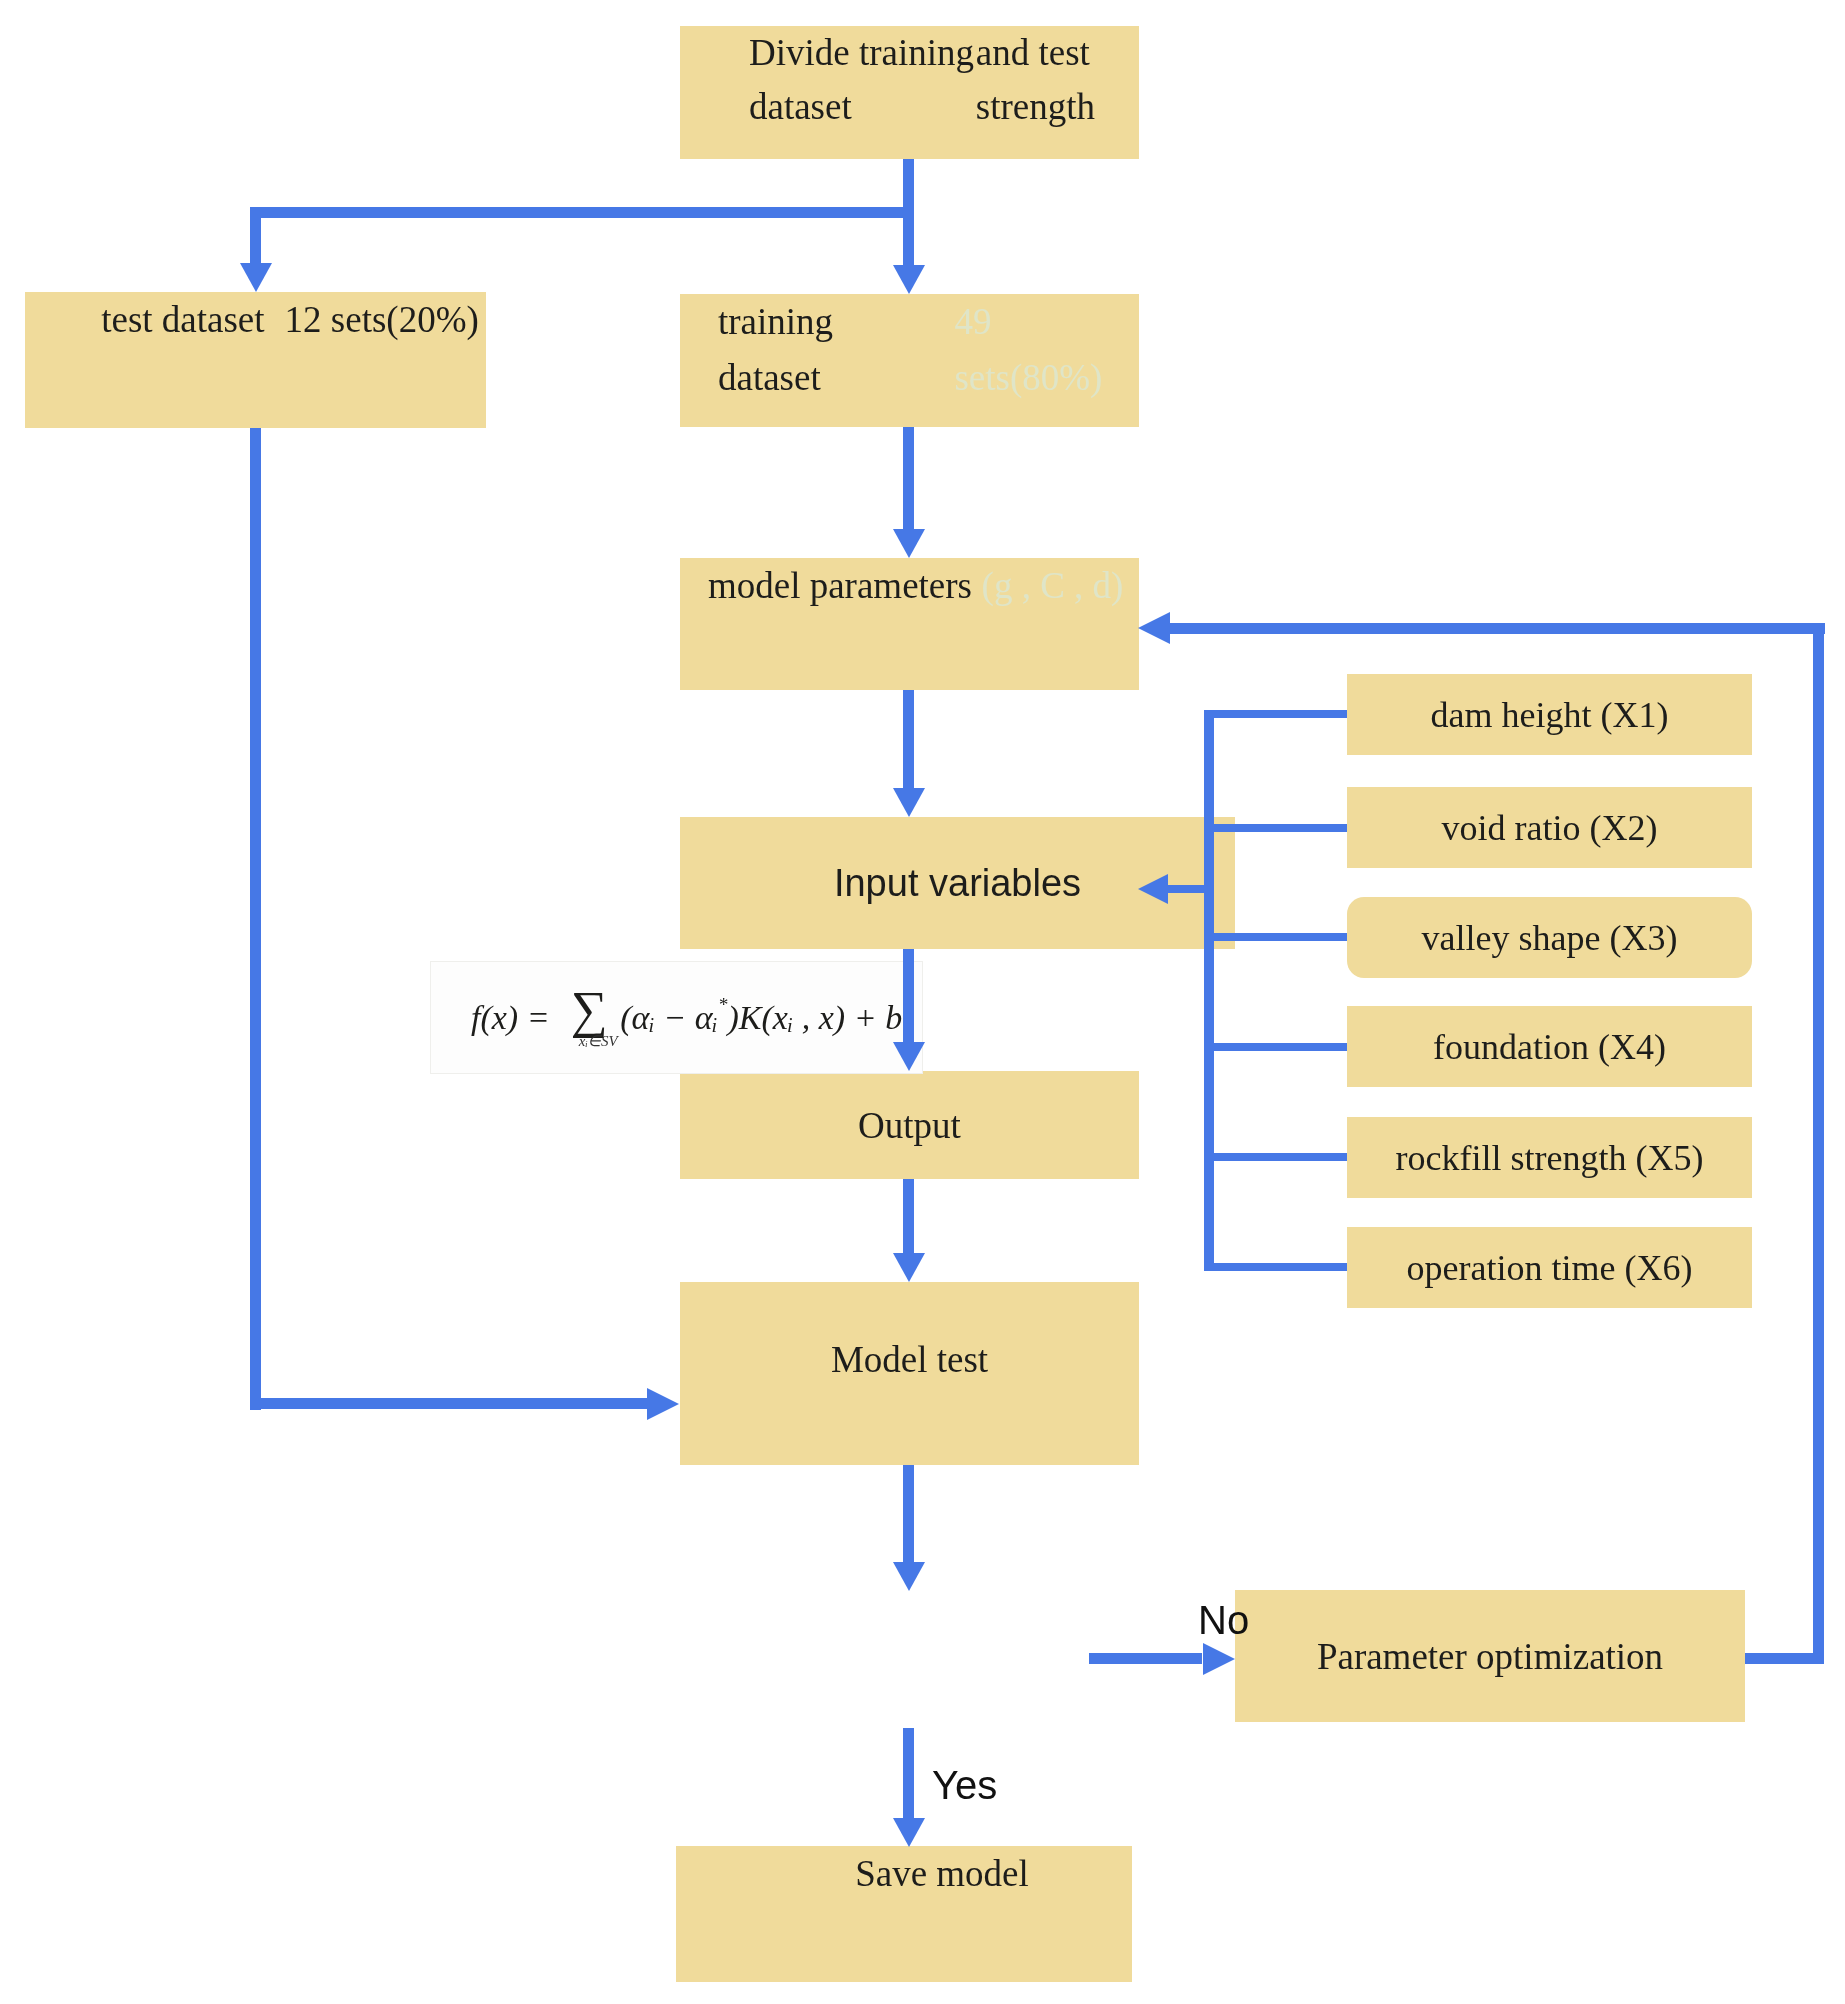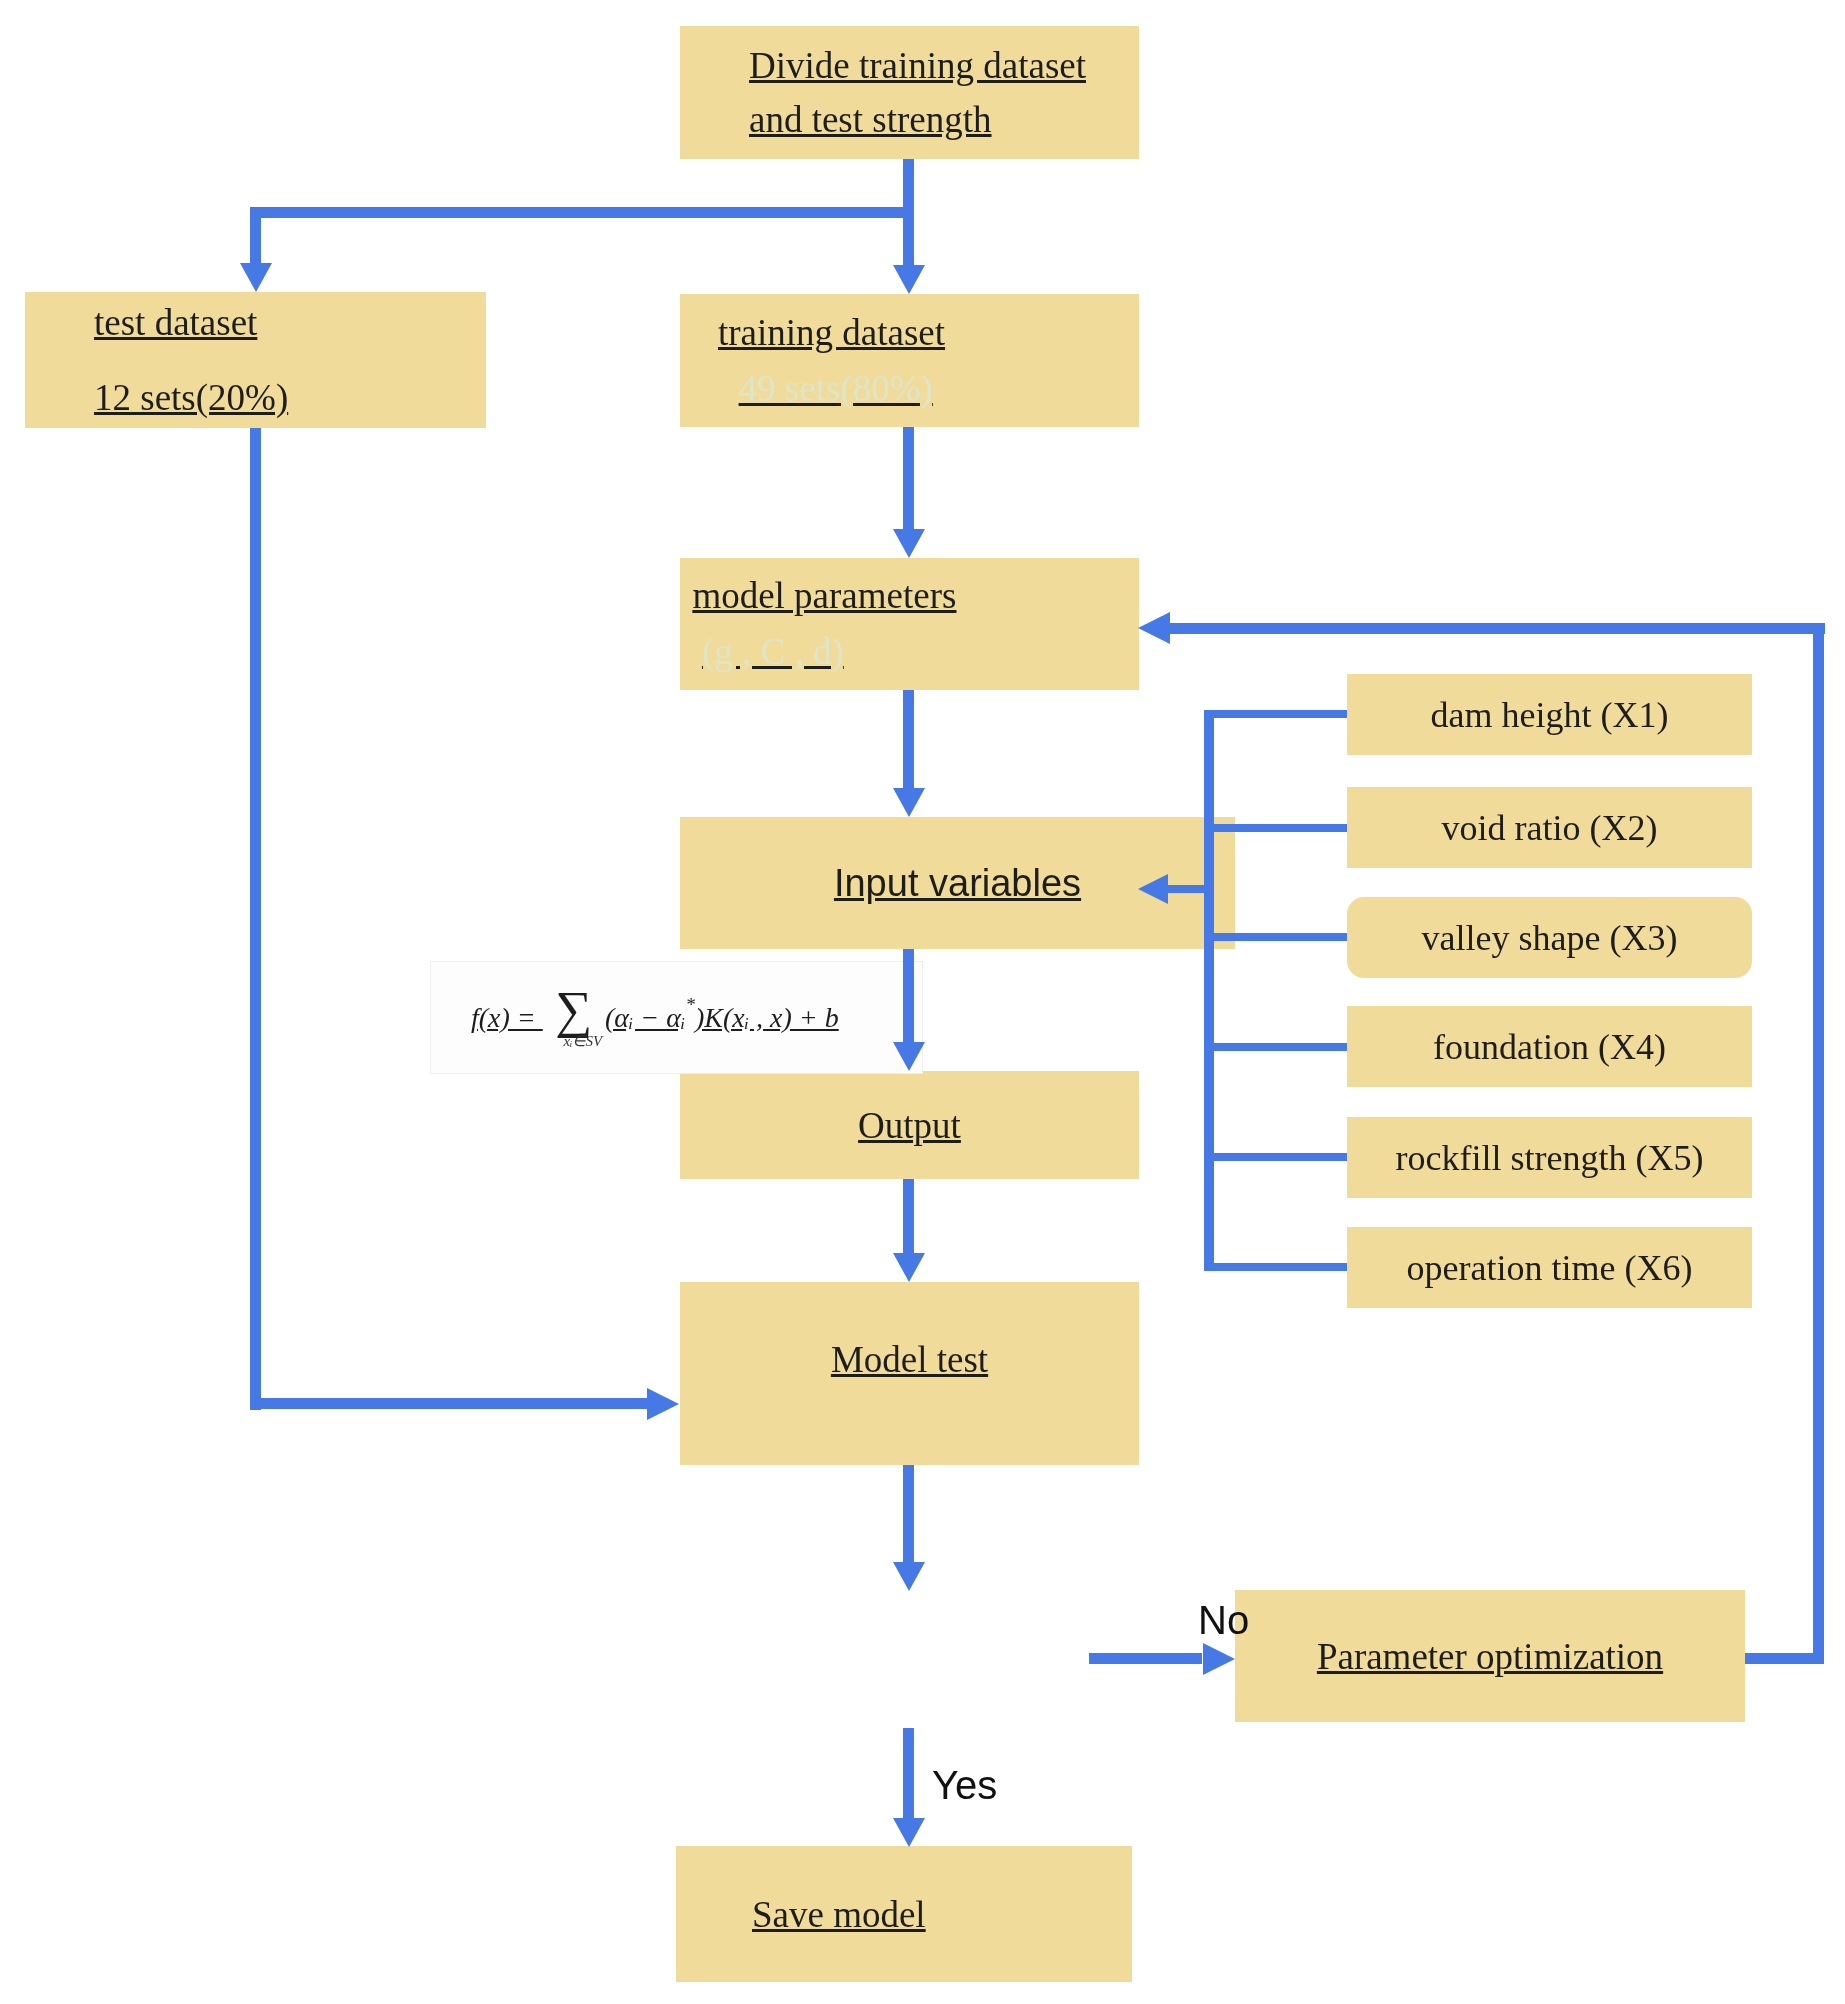--- a/index.html
+++ b/index.html
@@ -13,24 +13,23 @@
     position:relative;
     width:1845px;height:2005px;
     background:#ffffff;
     overflow:hidden;
     font-family:"Liberation Serif", serif;
     color:var(--ink);
   }
   .box{
     position:absolute;
     background:var(--fill);
-    display:flex;flex-direction:column;justify-content:center;
+    display:flex;flex-direction:row;justify-content:center;
     font-size:37px;line-height:55px;
     box-sizing:border-box;
-    text-decoration:underline;
   }
   .box .ln{display:block;}
   .center{align-items:center;text-align:center;}
   .sans{font-family:"Liberation Sans", sans-serif;}
   .faint{color:var(--faint);}
   .vbox{
     position:absolute;left:1347px;width:405px;height:81px;
     background:var(--fill);
     display:flex;align-items:center;justify-content:center;
     font-size:36px;
@@ -44,21 +43,21 @@
   .edge-label{
     position:absolute;font-family:"Liberation Sans", sans-serif;
     font-size:40px;color:#111;
   }
   .formula-panel{
     position:absolute;left:430px;top:961px;width:493px;height:113px;
     background:#fdfdfd;border:0.7px solid #efefec;box-sizing:border-box;
     display:flex;align-items:center;justify-content:flex-start;
     padding-left:40px;
   }
-  .f-main{font-style:italic;font-size:28px;white-space:pre;text-decoration:underline;}
+  .f-main{font-style:italic;font-size:34px;white-space:pre;}
   .f-sigma-wrap{display:inline-flex;flex-direction:column;align-items:center;margin:0 2.7px;}
   .f-sigma{font-style:normal;font-size:52px;line-height:48px;}
   .f-sub{font-style:italic;font-size:15px;line-height:15px;margin-left:18px;color:#333;}
   .f-sup{font-style:italic;font-size:19px;position:relative;top:-12.4px;}
 </style>
 </head>
 <body>
 
 <div class="canvas">
 

